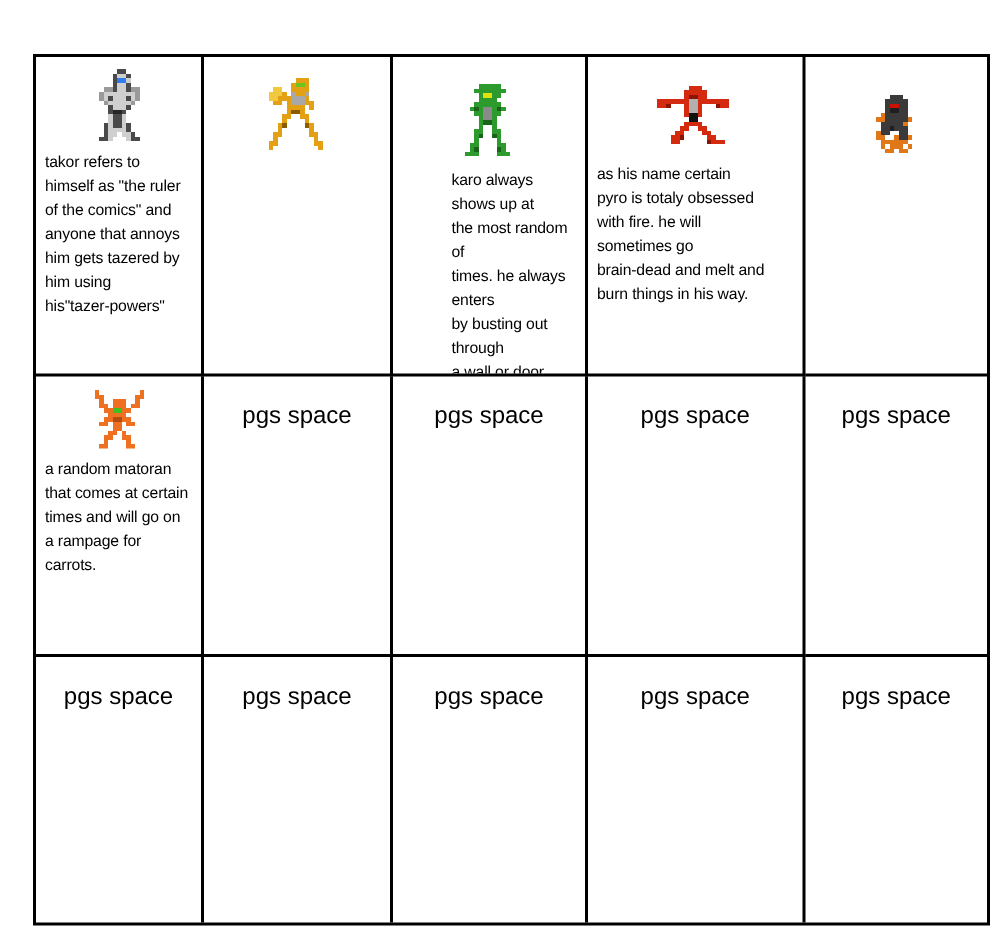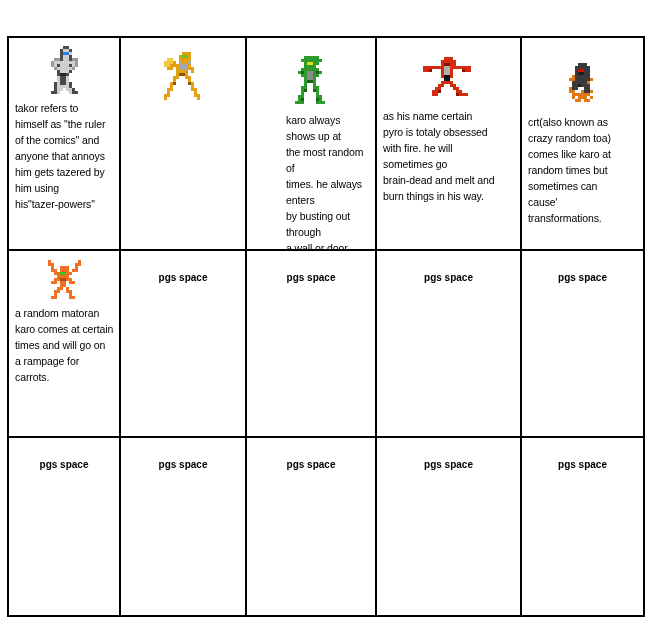--- a/index.html
+++ b/index.html
@@ -1,21 +1,21 @@
 <!DOCTYPE html>
 <html><head>
 <meta charset="utf-8">
 <style>
   html,body{margin:0;padding:0;}
   body{
     width:671px;height:624px;background:#ffffff;position:relative;
     font-family:"Liberation Sans", sans-serif;color:#000;
   }
   .board{
-    position:absolute;left:7px;top:36px;
+    position:absolute;left:22px;top:36px;
     border:2px solid #000;
     display:grid;
     grid-template-columns:112px 126px 130px 145px 121px;
     grid-template-rows:213px 187px 177px;
     background:#fff;
   }
   .cell{
     box-sizing:border-box;
     border-right:2px solid #000;
     border-bottom:2px solid #000;
@@ -25,21 +25,21 @@
   .cell.lastrow{border-bottom:none;}
   .sprite-box{display:flex;justify-content:center;align-items:flex-end;}
   .desc{
     white-space:pre-line;
     font-size:10.5px;line-height:16px;
     padding:0 3px 0 6px;
     letter-spacing:-0.1px;
   }
   .pgs{
     text-align:center;margin-top:20px;
-    font-size:10px;line-height:14px;font-weight:bold;
+    font-size:16px;line-height:14px;
   }
   
   .r1.c1 .sprite-box{margin-top:6px;height:50px;}
   .r1.c2 .sprite-box{margin-top:12px;height:50px;}
   .r1.c3 .sprite-box{margin-top:16px;height:50px;}
   .r1.c4 .sprite-box{margin-top:16px;height:42px;}
   .r1.c5 .sprite-box{margin-top:24px;height:40px;}
   .r2.c1 .sprite-box{margin-top:2px;height:46px;}
   .r1.c1 .desc{margin-top:6px;}
   .r1.c2 .desc{margin-top:8px;}
@@ -471,27 +471,20 @@
           <rect x="12" y="33" width="3" height="3" fill="#e07818"></rect>
           <rect x="15" y="33" width="3" height="3" fill="#e07818"></rect>
           <rect x="18" y="33" width="3" height="3" fill="#e07818"></rect>
           <rect x="24" y="33" width="3" height="3" fill="#e07818"></rect>
           <rect x="9" y="36" width="3" height="3" fill="#e07818"></rect>
           <rect x="12" y="36" width="3" height="3" fill="#e07818"></rect>
           <rect x="18" y="36" width="3" height="3" fill="#e07818"></rect>
           <rect x="21" y="36" width="3" height="3" fill="#e07818"></rect>
         </svg>
       </div>
-    <div class="desc">crt(also known as
-crazy random toa)
-comes like karo at
-random times but
-sometimes can
-cause'
-transformations.</div>
   </div>
 
   <div class="cell r2 c1">
     <div class="sprite-box">
         <svg xmlns="http://www.w3.org/2000/svg" width="39" height="39" shape-rendering="crispEdges">
           <rect x="3" y="0" width="3" height="3" fill="#ef7020"></rect>
           <rect x="33" y="0" width="3" height="3" fill="#ef7020"></rect>
           <rect x="3" y="3" width="3" height="3" fill="#ef7020"></rect>
           <rect x="6" y="3" width="3" height="3" fill="#ef7020"></rect>
           <rect x="30" y="3" width="3" height="3" fill="#ef7020"></rect>
@@ -541,21 +534,21 @@
           <rect x="24" y="30" width="3" height="3" fill="#ef7020"></rect>
           <rect x="9" y="33" width="3" height="3" fill="#ef7020"></rect>
           <rect x="24" y="33" width="3" height="3" fill="#ef7020"></rect>
           <rect x="6" y="36" width="3" height="3" fill="#ef7020"></rect>
           <rect x="9" y="36" width="3" height="3" fill="#ef7020"></rect>
           <rect x="24" y="36" width="3" height="3" fill="#ef7020"></rect>
           <rect x="27" y="36" width="3" height="3" fill="#ef7020"></rect>
         </svg>
       </div>
     <div class="desc">a random matoran
-karo comes at certain
+that comes at certain
 times and will go on
 a rampage for
 carrots.</div>
   </div>
   <div class="cell r2 c2">
     <div class="pgs">pgs space</div>
   </div>
   <div class="cell r2 c3">
     <div class="pgs">pgs space</div>
   </div>

